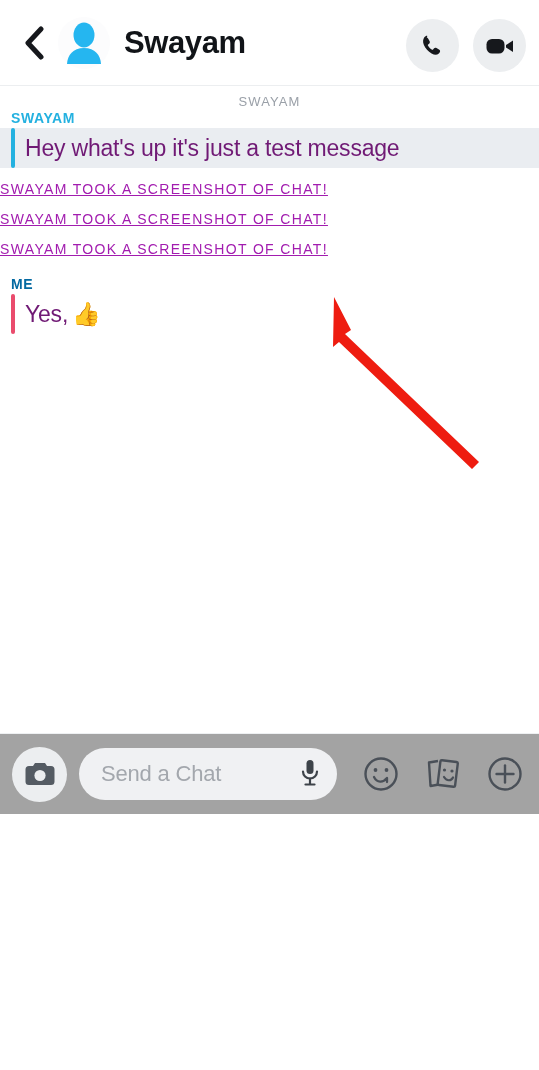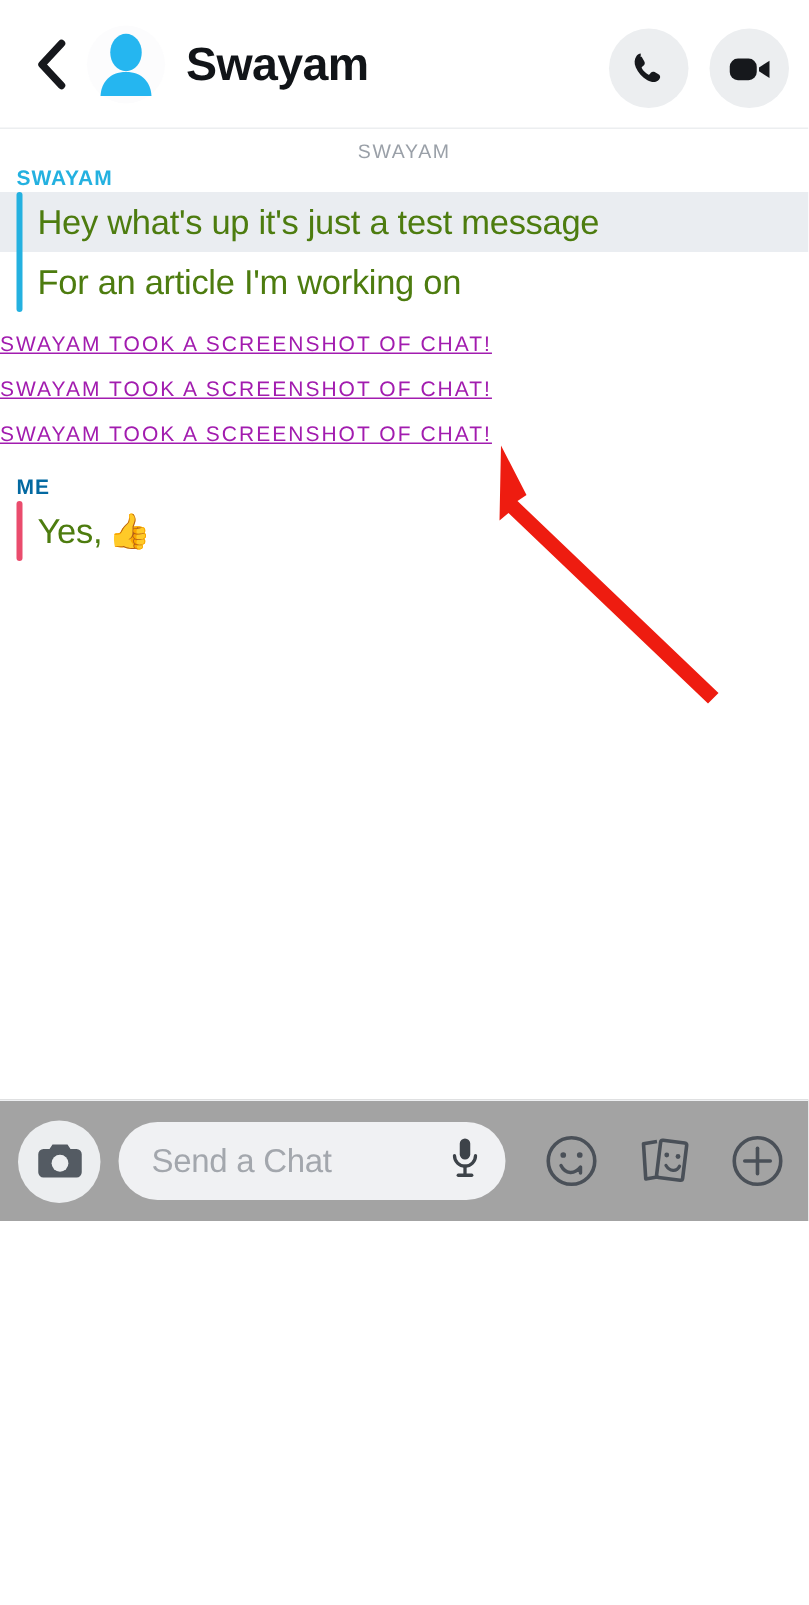--- a/index.html
+++ b/index.html
@@ -68,21 +68,21 @@
   .accent-bar {
     position:absolute; left:11px; top:0; width:4px; height:100%;
     border-radius:2px;
   }
   .accent-blue { background:#24b1e0; }
   .accent-pink { background:#ea4c6d; }
 
   .msg-row {
     display:flex; align-items:center;
     padding:5px 0 5px 25px;
-    font-size:23px; color:#4d7c0f;
+    font-size:23px; color:#701a75;
     line-height:30px;
     letter-spacing:-0.2px;
   }
   .msg-row.highlight { background:#eaedf1; }
   .msg-emoji { font-size:23px; margin-left:4px; }
 
   
   .notice {
     font-size:14px; color:#a21caf;
     letter-spacing:1.35px;
@@ -163,21 +163,20 @@
     <span>SWAYAM</span>
   </div>
 
   <div class="convo">
 
     <div>
       <div class="sender-label sender-swayam">SWAYAM</div>
       <div class="msg-group">
         <div class="accent-bar accent-blue"></div>
         <div class="msg-row highlight">Hey what's up it's just a test message</div>
-        <div class="msg-row">For an article I'm working on</div>
       </div>
     </div>
 
     <div style="margin-top:6px;">
       <div class="notice">SWAYAM TOOK A SCREENSHOT OF CHAT!</div>
       <div class="notice">SWAYAM TOOK A SCREENSHOT OF CHAT!</div>
       <div class="notice">SWAYAM TOOK A SCREENSHOT OF CHAT!</div>
     </div>
 
     <div style="margin-top:12px;">

